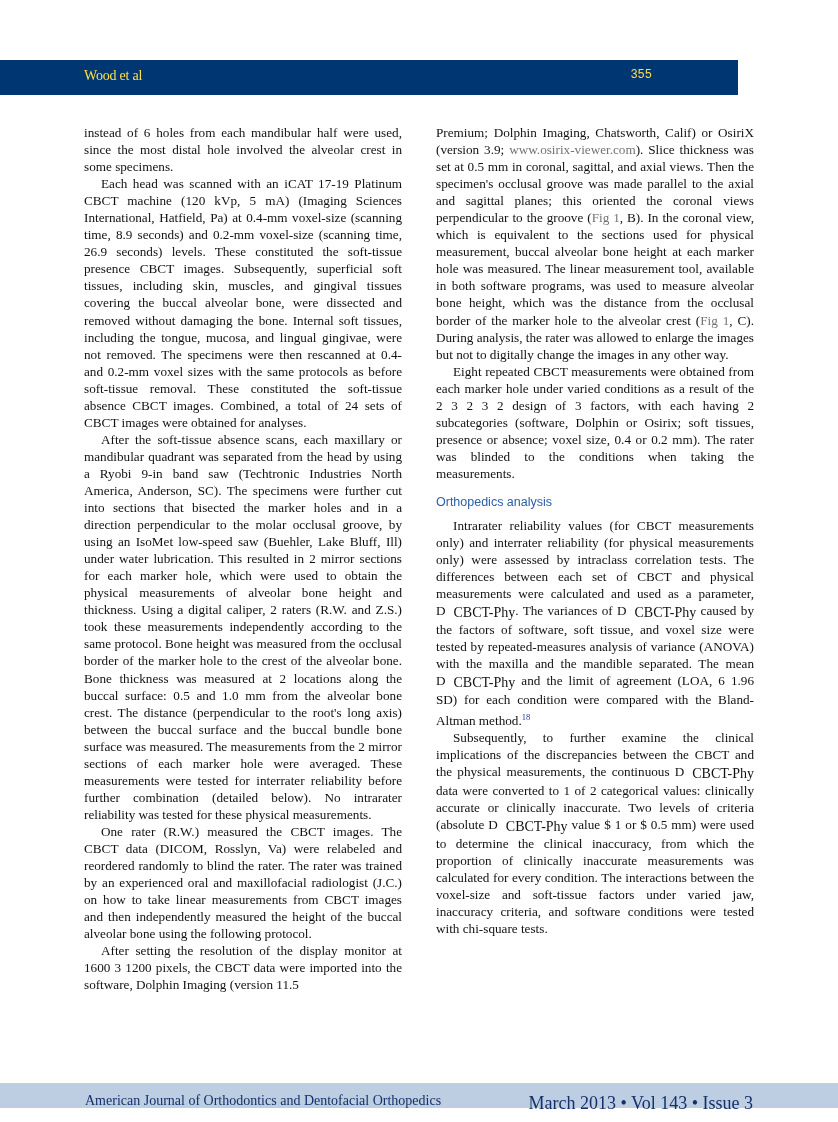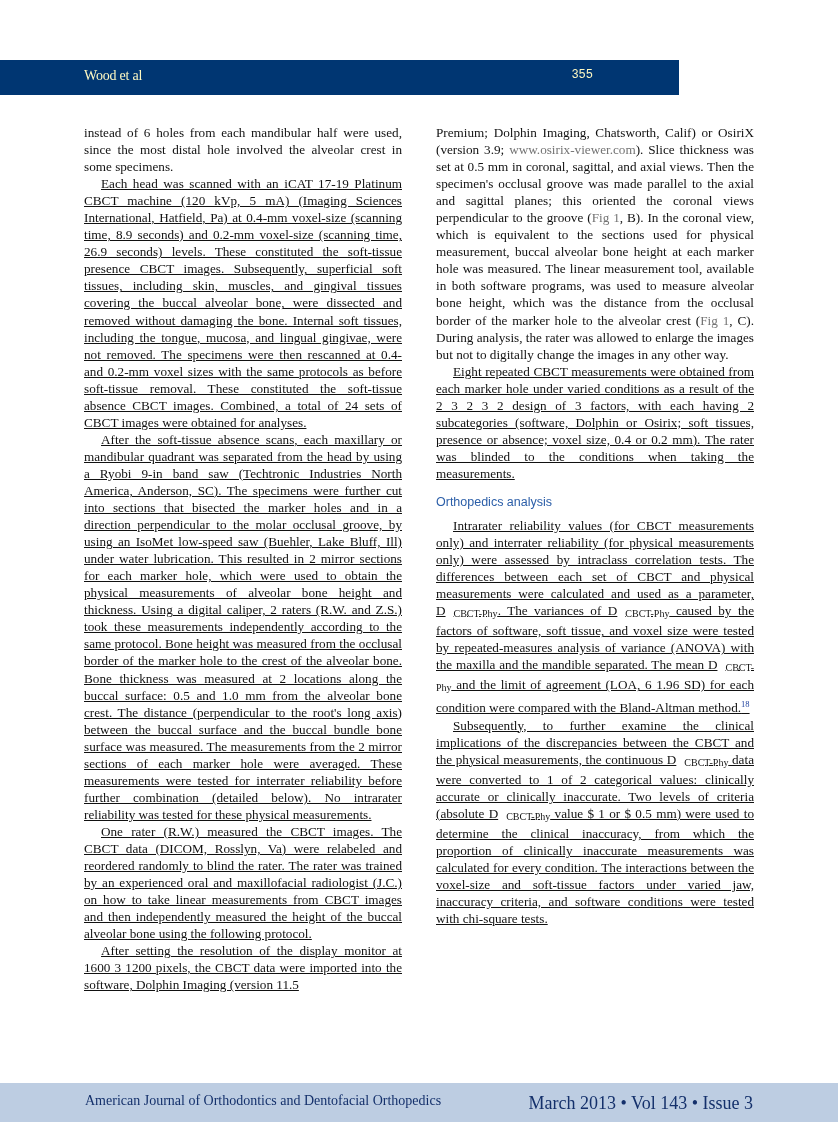--- a/index.html
+++ b/index.html
@@ -1,51 +1,51 @@
 <!DOCTYPE html>
 <html><head>
 <meta charset="utf-8">
 <style>
   html, body { margin: 0; padding: 0; }
   body {
     width: 838px; height: 1122px; background: #ffffff; position: relative; overflow: hidden;
     font-family: "Liberation Serif", "DejaVu Serif", serif; color: #111;
   }
   .header-bar {
-    position: absolute; top: 60px; left: 0; width: 679px; height: 35px;
-    background: #003672; color: #fef9c3;
+    position: absolute; top: 60px; left: 0; width: 738px; height: 35px;
+    background: #003672; color: #fde047;
   }
   .header-bar .running-head {
     position: absolute; left: 84px; top: 8px; font-size: 14px;
     font-family: "Liberation Serif", serif; letter-spacing: -0.2px;
   }
   .header-bar .page-num {
     position: absolute; right: 86px; top: 8px; font-size: 12px;
     font-family: Liberation Mono, monospace;
     text-align: center;
   }
   .column {
     position: absolute; top: 124px; width: 318px;
     font-size: 13.2px; line-height: 17.05px; text-align: justify;
     hyphens: manual;
   }
   .col-left { left: 84px; }
   .col-right { left: 436px; }
   .column p { margin: 0; text-indent: 0; }
-  .column p.indent { text-indent: 17px; text-decoration: underline; }
+  .column p.indent { text-indent: 17px; }
   .section-heading {
     font-family: "Liberation Sans", "DejaVu Sans", sans-serif;
     color: #2b5ea8; font-size: 12.5px; line-height: 17px;
     margin: 12px 0 6px 0; text-align: left;
   }
   .link { color: #737373; }
-  .sub { font-size: 10px; vertical-align: -2px; padding-left: 8px; }
+  .sub { font-size: 14px; vertical-align: -2px; padding-left: 8px; }
   .sup { font-size: 8.5px; vertical-align: 5px; color: #1a3d9c; }
   .footer-bar {
-    position: absolute; left: 0; top: 1083px; width: 838px; height: 39px;
+    position: absolute; left: 0; top: 1083px; width: 838px; height: 25px;
     background: #bdcde2; color: #14306b;
   }
   .footer-bar .journal-name {
     position: absolute; left: 85px; top: 10px; font-size: 14px;
   }
   .footer-bar .issue-info {
     position: absolute; right: 85px; top: 10px; font-size: 18px;
   }
 </style>
 </head>

